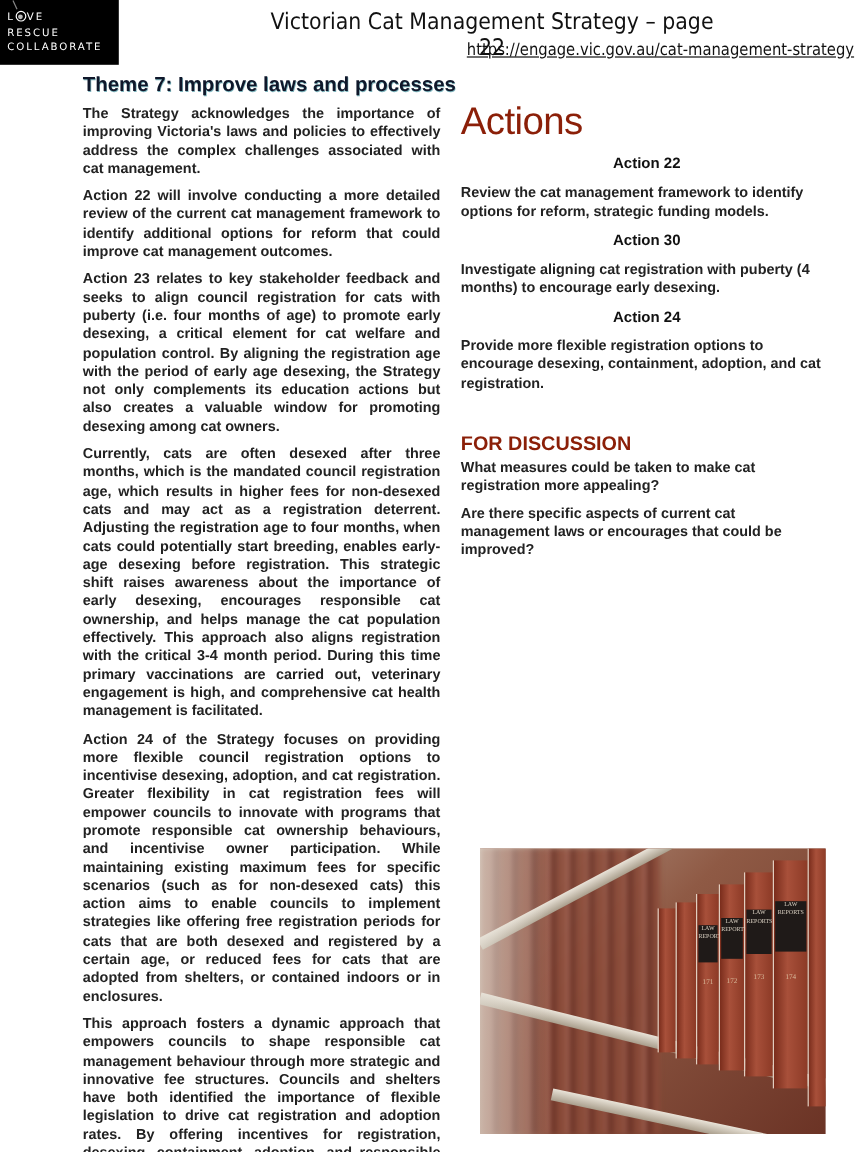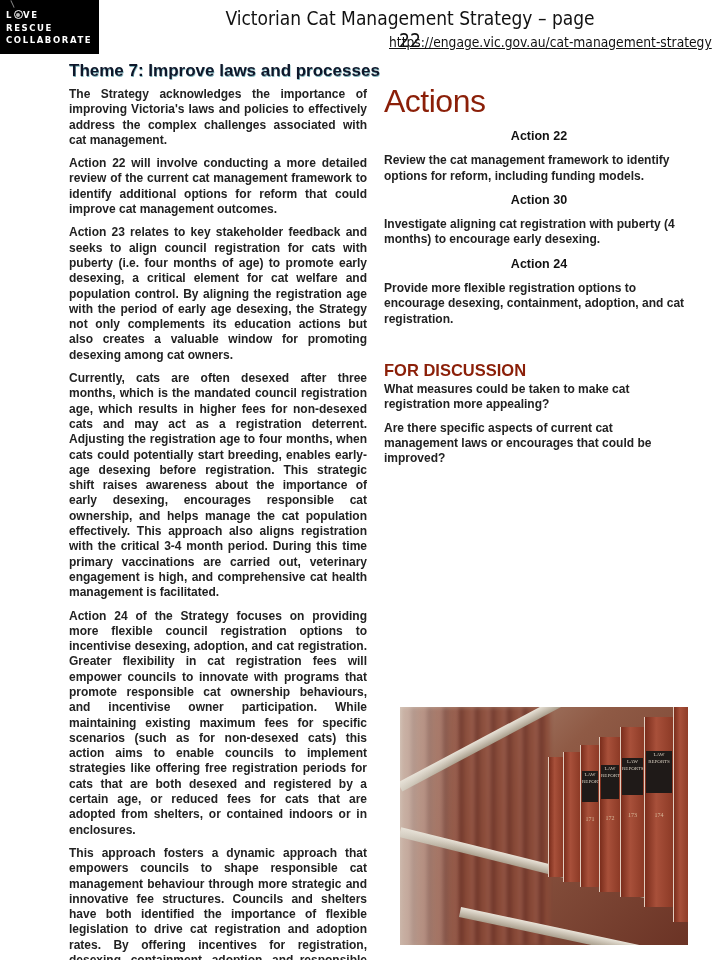--- a/index.html
+++ b/index.html
@@ -2,21 +2,21 @@
 <html><head>
 <meta charset="utf-8">
 <style>
   html, body { margin: 0; padding: 0; }
   body {
     width: 720px; height: 960px; background: #ffffff; position: relative; overflow: hidden;
     font-family: "Liberation Sans", sans-serif; color: #1a1a1a;
   }
   .logo {
     position: absolute; left: 0; top: 0; width: 99px; height: 54px; background: #000;
-    color: #fff; font-family: "DejaVu Sans", sans-serif; font-weight: bold;
+    color: #fff; font-family: "DejaVu Sans", sans-serif; font-weight: normal;
     font-size: 8.5px; letter-spacing: 1.6px; line-height: 12.5px; box-sizing: border-box;
     padding: 9px 0 0 6px;
   }
   .logo .o-icon {
     display: inline-block; width: 7px; height: 7px; border: 1.5px solid #fff; border-radius: 50%;
     vertical-align: -1px; margin: 0 0.5px; position: relative;
   }
   .logo .o-icon::after {
     content: ""; position: absolute; left: 1.5px; top: 1.5px; width: 4px; height: 4px;
     background: #bbb; border-radius: 50%;
@@ -107,21 +107,21 @@
   <p>Action 22 will involve conducting a more detailed review of the current cat management framework to identify additional options for reform that could improve cat management outcomes.</p>
   <p>Action 23 relates to key stakeholder feedback and seeks to align council registration for cats with puberty (i.e. four months of age) to promote early desexing, a critical element for cat welfare and population control. By aligning the registration age with the period of early age desexing, the Strategy not only complements its education actions but also creates a valuable window for promoting desexing among cat owners.</p>
   <p>Currently, cats are often desexed after three months, which is the mandated council registration age, which results in higher fees for non-desexed cats and may act as a registration deterrent. Adjusting the registration age to four months, when cats could potentially start breeding, enables early-age desexing before registration. This strategic shift raises awareness about the importance of early desexing, encourages responsible cat ownership, and helps manage the cat population effectively. This approach also aligns registration with the critical 3-4 month period. During this time primary vaccinations are carried out, veterinary engagement is high, and comprehensive cat health management is facilitated.</p>
   <p>Action 24 of the Strategy focuses on providing more flexible council registration options to incentivise desexing, adoption, and cat registration. Greater flexibility in cat registration fees will empower councils to innovate with programs that promote responsible cat ownership behaviours, and incentivise owner participation. While maintaining existing maximum fees for specific scenarios (such as for non-desexed cats) this action aims to enable councils to implement strategies like offering free registration periods for cats that are both desexed and registered by a certain age, or reduced fees for cats that are adopted from shelters, or contained indoors or in enclosures.</p>
   <p>This approach fosters a dynamic approach that empowers councils to shape responsible cat management behaviour through more strategic and innovative fee structures. Councils and shelters have both identified the importance of flexible legislation to drive cat registration and adoption rates. By offering incentives for registration, desexing, containment, adoption, and responsible ownership, this action contributes to the overall success of the Strategy's vision.</p>
 </div>
 
 <div class="right-col">
   <div class="actions-heading">Actions</div>
   <div class="action-label">Action 22</div>
-  <div class="action-text">Review the cat management framework to identify options for reform, including funding models.</div>
+  <div class="action-text">Review the cat management framework to identify options for reform, strategic funding models.</div>
   <div class="action-label">Action 30</div>
   <div class="action-text">Investigate aligning cat registration with puberty (4 months) to encourage early desexing.</div>
   <div class="action-label">Action 24</div>
   <div class="action-text">Provide more flexible registration options to encourage desexing, containment, adoption, and cat registration.</div>
 
   <div class="discussion-heading">FOR DISCUSSION</div>
   <div class="discussion-q">What measures could be taken to make cat registration more appealing?</div>
   <div class="discussion-q">Are there specific aspects of current cat management laws or encourages that could be improved?</div>
 </div>
 

